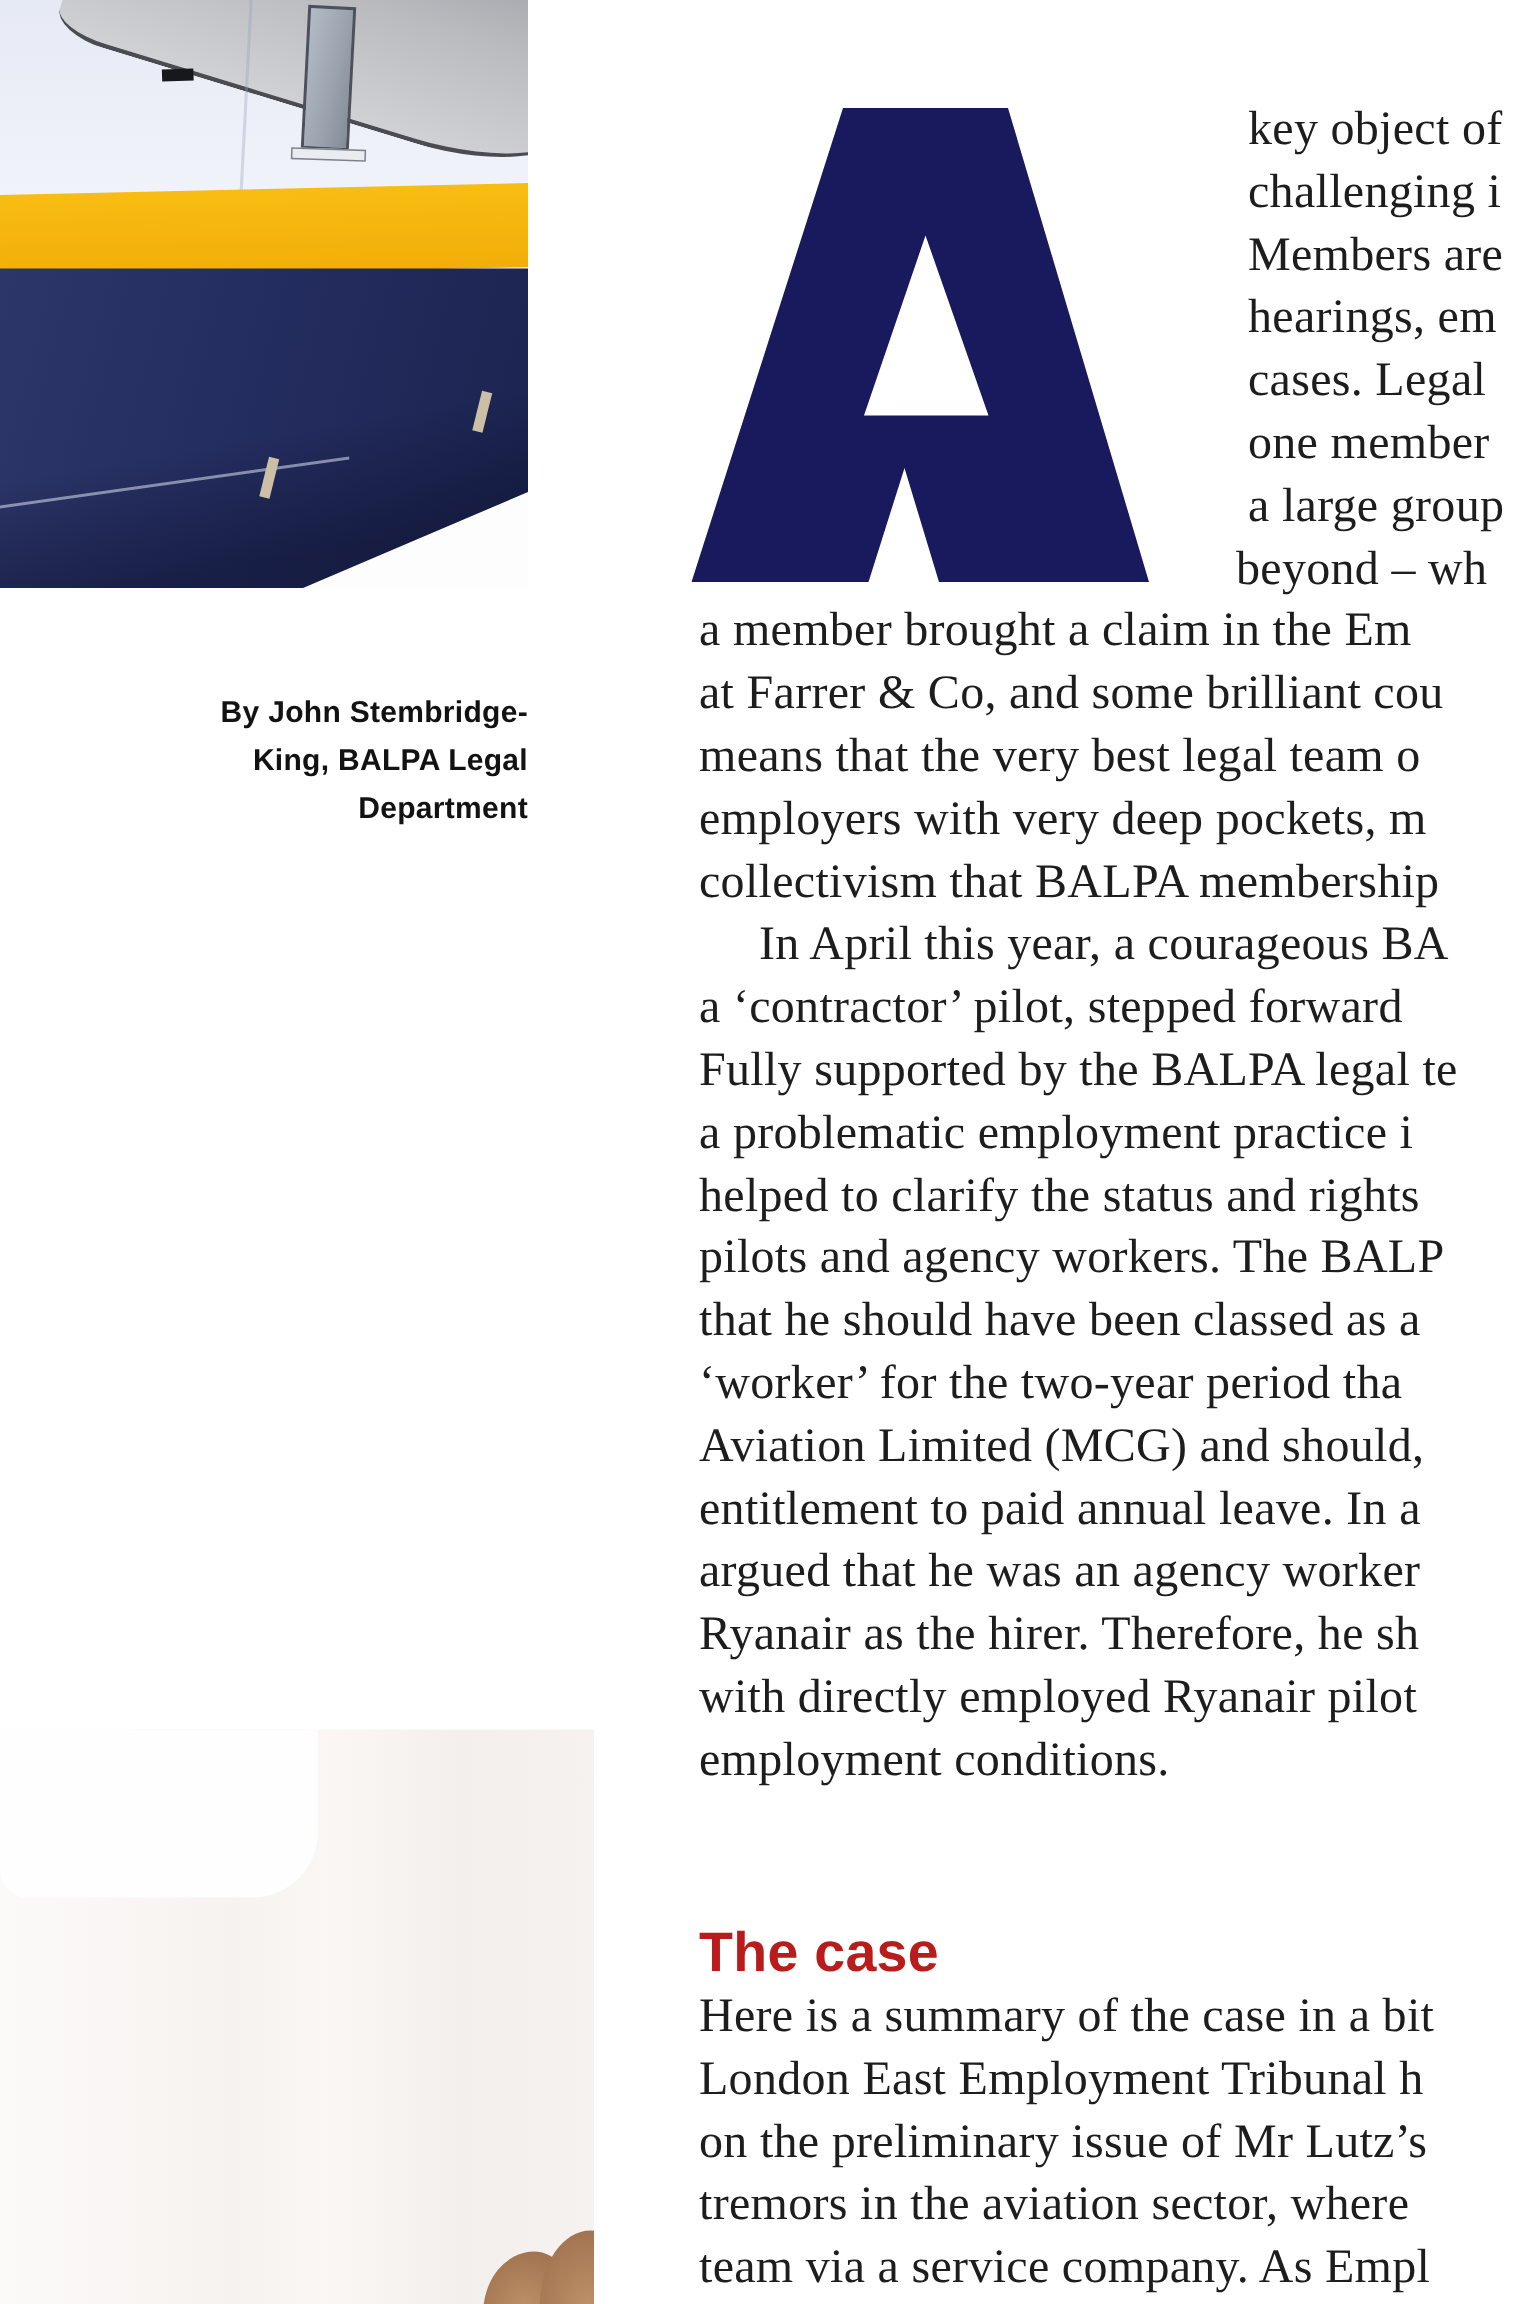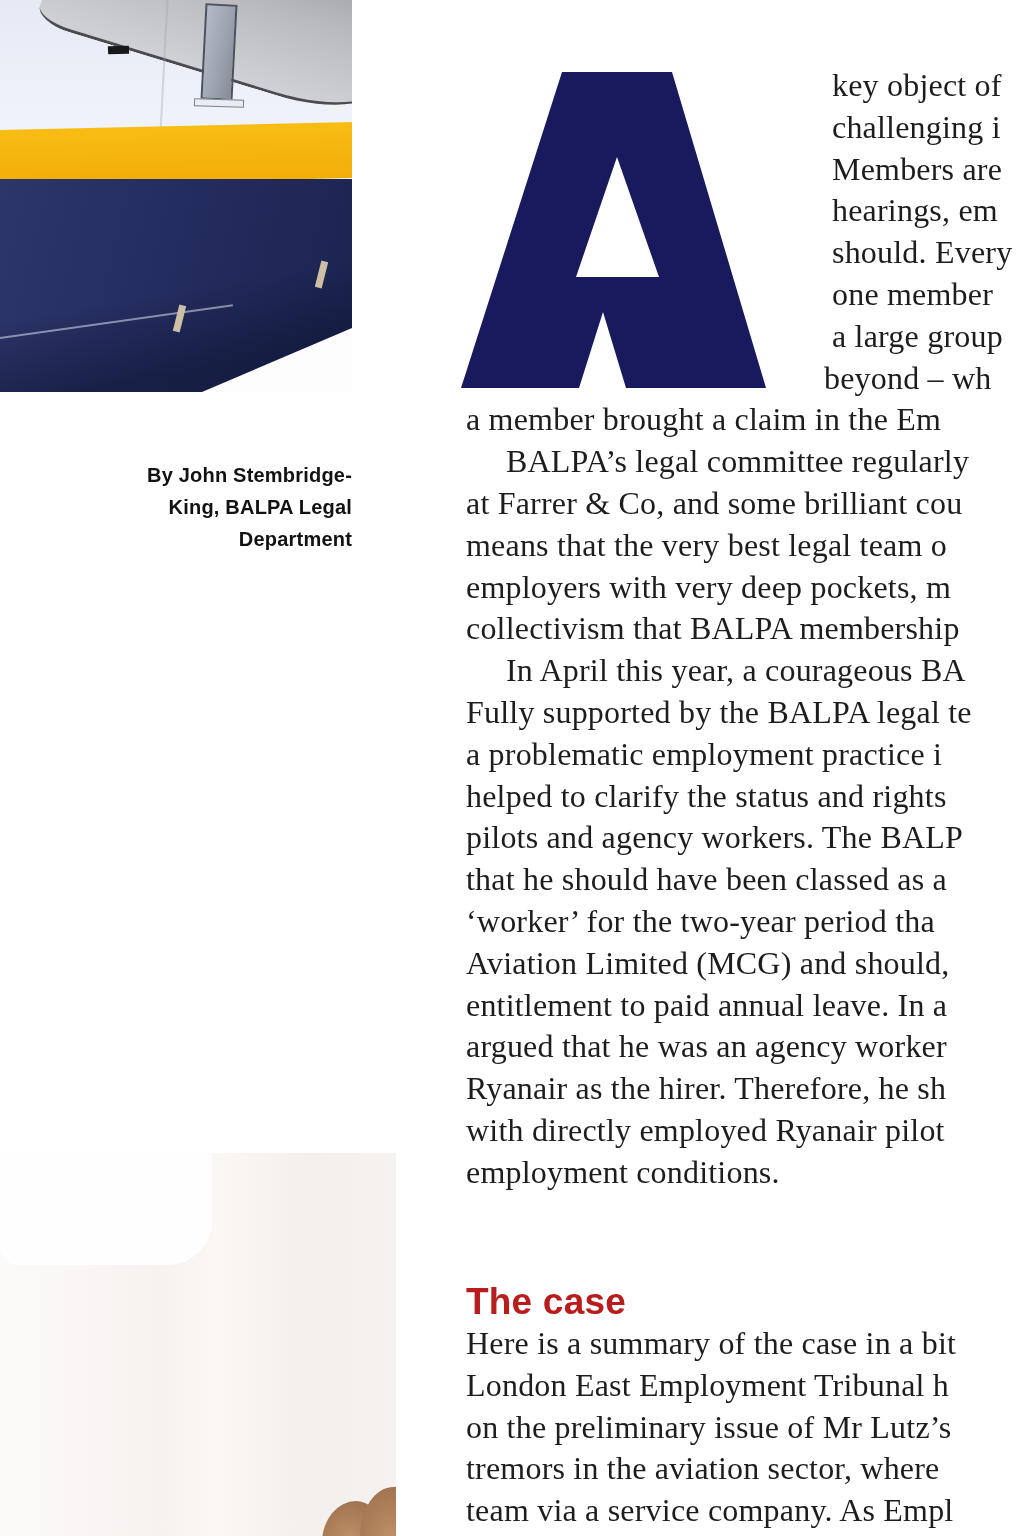--- a/index.html
+++ b/index.html
@@ -166,31 +166,31 @@
     <path d="M101,0 L211,0 L305,316 L165,316 L142,240 L118,316 L0,316 Z
              M156,85 L198,205 L115,205 Z" fill="#191a5e" fill-rule="evenodd"></path>
   </svg>
   <span class="sr-only">A</span>
 
   <div class="lines-1">
     <div class="bodyline wrap">key object of</div>
     <div class="bodyline wrap">challenging i</div>
     <div class="bodyline wrap">Members are</div>
     <div class="bodyline wrap">hearings, em</div>
-    <div class="bodyline wrap">should. Every</div>
+    <div class="bodyline wrap">cases. Legal</div>
     <div class="bodyline wrap">one member</div>
     <div class="bodyline wrap">a large group</div>
     <div class="bodyline wrap8">beyond – wh</div>
     <div class="bodyline">a member brought a claim in the Em</div>
-    <div class="bodyline indent">BALPA’s legal committee regularly</div>
     <div class="bodyline">at Farrer &amp; Co, and some brilliant cou</div>
     <div class="bodyline">means that the very best legal team o</div>
     <div class="bodyline">employers with very deep pockets, m</div>
     <div class="bodyline">collectivism that BALPA membership</div>
     <div class="bodyline indent">In April this year, a courageous BA</div>
+    <div class="bodyline">a ‘contractor’ pilot, stepped forward</div>
     <div class="bodyline">Fully supported by the BALPA legal te</div>
     <div class="bodyline">a problematic employment practice i</div>
     <div class="bodyline">helped to clarify the status and rights</div>
     <div class="bodyline">pilots and agency workers. The BALP</div>
     <div class="bodyline">that he should have been classed as a</div>
     <div class="bodyline">‘worker’ for the two-year period tha</div>
     <div class="bodyline">Aviation Limited (MCG) and should,</div>
     <div class="bodyline">entitlement to paid annual leave. In a</div>
     <div class="bodyline">argued that he was an agency worker</div>
     <div class="bodyline">Ryanair as the hirer. Therefore, he sh</div>

